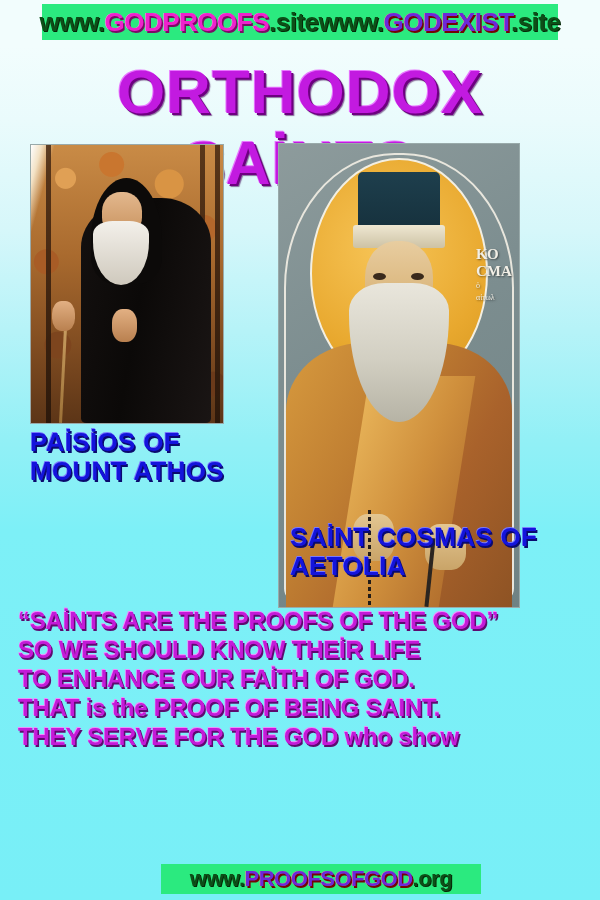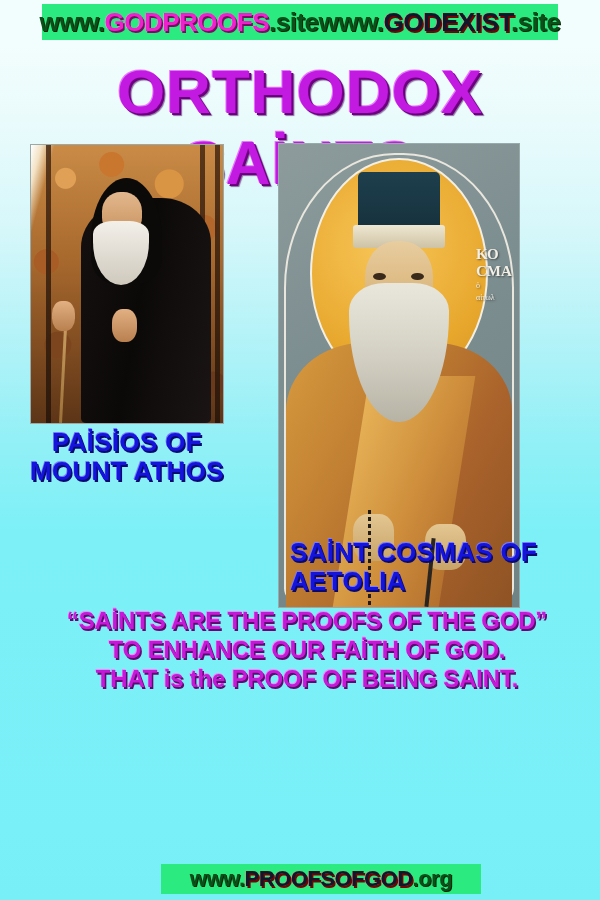--- a/index.html
+++ b/index.html
@@ -46,21 +46,21 @@
   }
   .u-www, .u-tld {
     color: #0d4f18;
     text-shadow: 1px 1px 0 #062808;
   }
   .u-name-pink {
     color: #ee22cc;
     text-shadow: 1.5px 1.5px 0 #7d0a66, -0.5px -0.5px 0 #ff9bee;
   }
   .u-name-red {
-    color: #0f172a;
+    color: #6d28d9;
     text-shadow: 1.5px 1.5px 0 #730404, -0.5px -0.5px 0 #ff8e8e;
   }
   .url-gap { display: inline-block; width: 22px; }
 
   
   #page-title {
     position: absolute;
     left: 0; top: 56px; width: 600px;
     text-align: center;
     font-size: 62px;
@@ -231,37 +231,37 @@
   .caption-blue {
     position: absolute;
     color: #1414dc;
     font-weight: bold;
     font-size: 26px;
     line-height: 1.12;
     letter-spacing: 0.3px;
     text-shadow: 1.5px 1.5px 0 #0a0a6e, -0.6px -0.6px 0 #7a7aff;
     font-family: "Liberation Sans", sans-serif;
   }
-  #caption-paisios { left: 30px; top: 428px; text-align: center; }
-  #caption-cosmas  { left: 290px; top: 538px; }
+  #caption-paisios { left: 30px; top: 428px; }
+  #caption-cosmas  { left: 290px; top: 523px; }
 
   
   #body-text {
     position: absolute;
     left: 18px; top: 606px; width: 578px;
     font-weight: bold;
     font-size: 24px;
     line-height: 29px;
     letter-spacing: -0.2px;
     color: #c41ad8;
     text-shadow: 1.5px 1.5px 0 #5e0a70, -0.6px -0.6px 0 #ef8cff;
     font-family: "Liberation Sans", sans-serif;
     white-space: nowrap;
   }
-  #body-text .line { display: block; text-align: center; }
+  #body-text .line { display: block; }
 </style>
 </head>
 <body>
 
 <div id="poster">
 
   <div id="banner-top" class="url-banner">
     <span><span class="u-www">www.</span><span class="u-name-pink">GODPROOFS</span><span class="u-tld">.site</span></span>
     <span class="url-gap"></span>
     <span><span class="u-www">www.</span><span class="u-name-red">GODEXIST</span><span class="u-tld">.site</span></span>
@@ -314,21 +314,23 @@
     <div>MOUNT ATHOS</div>
   </div>
 
   <div id="caption-cosmas" class="caption-blue">
     <div>SAİNT  COSMAS OF</div>
     <div>AETOLIA</div>
   </div>
 
   <div id="body-text">
     <span class="line">“SAİNTS  ARE  THE  PROOFS  OF  THE GOD”</span>
+    <span class="line">SO  WE  SHOULD  KNOW  THEİR  LIFE</span>
     <span class="line">TO  ENHANCE  OUR  FAİTH  OF  GOD.</span>
     <span class="line">THAT is  the PROOF  OF  BEING SAINT.</span>
+    <span class="line">THEY  SERVE  FOR  THE  GOD who show</span>
   </div>
 
   <div id="banner-bottom" class="url-banner">
     <span><span class="u-www">www.</span><span class="u-name-red">PROOFSOFGOD</span><span class="u-tld">.org</span></span>
   </div>
 
 </div>
 
 </body></html>

